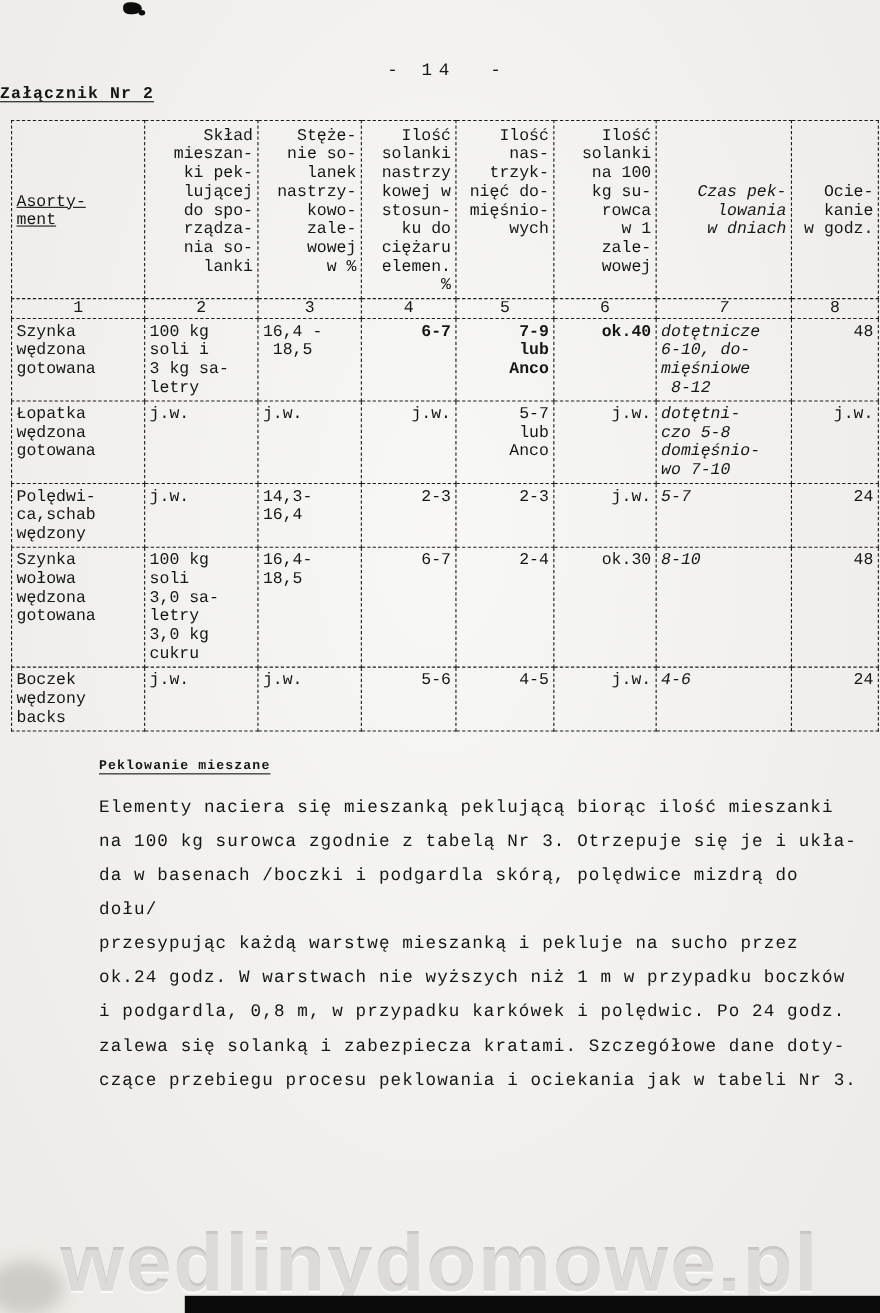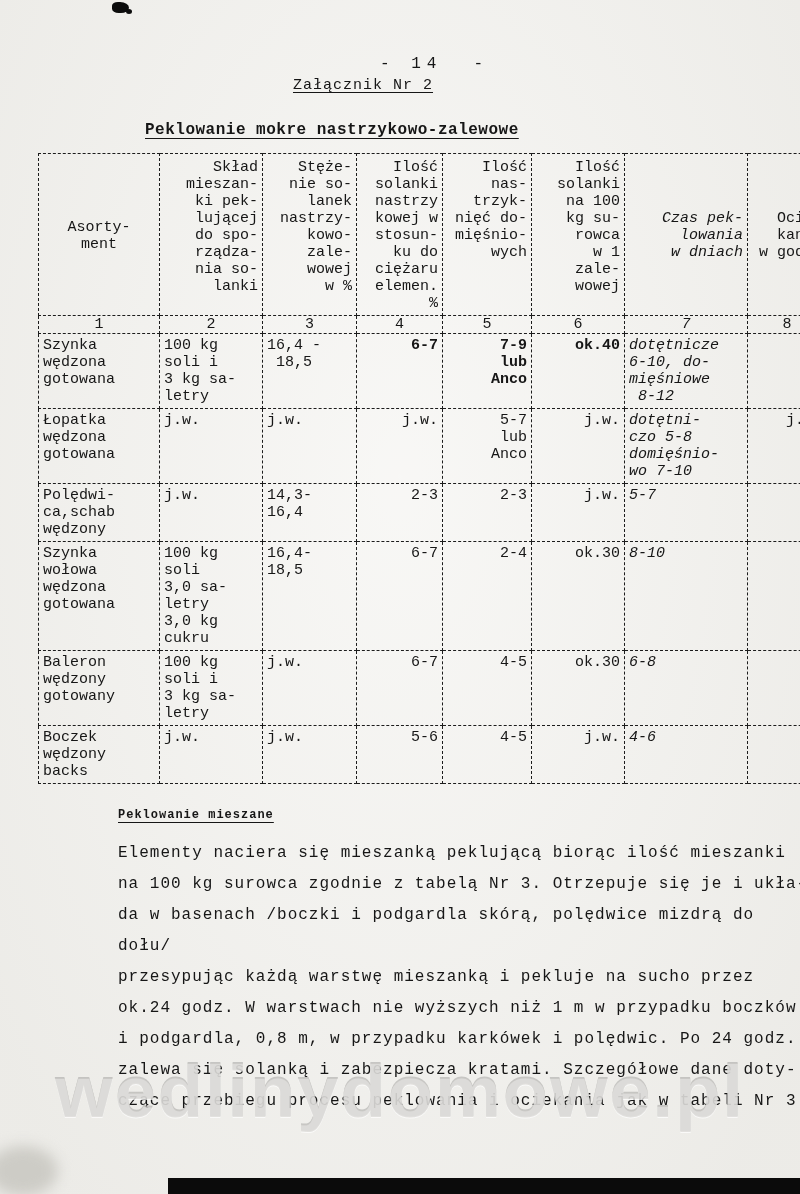--- a/index.html
+++ b/index.html
@@ -7,34 +7,34 @@
     position:relative;
     width:800px;height:1194px;
     margin:0 auto;
     background:#f1f0ec;
     background-image:
       radial-gradient(ellipse at 50% 40%, rgba(255,255,255,0.5), rgba(0,0,0,0.02) 90%);
     overflow:hidden;
     font-family:"Liberation Mono","DejaVu Sans Mono",monospace;
     color:#161616;
   }
-  .content{padding-top:55px;margin-left:28px;}
+  .content{padding-top:55px;}
 
   .page-number{
     margin-left:352px;
     font-size:16px;
     letter-spacing:6px;
     white-space:pre;
     height:22px;
   }
   .attachment{
-    text-align:center;
+    text-align:left;
     margin-right:102px;
     font-size:15px;
-    font-weight:normal;
+    font-weight:bold;
     letter-spacing:1px;
     text-decoration:underline;
     text-underline-offset:3px;
     height:22px;
   }
   .doc-title{
     margin:22px 0 0 117px;
     font-size:16px;
     font-weight:bold;
     letter-spacing:0.5px;
@@ -62,21 +62,21 @@
   td.col0{width:112px;}
   td.col1{width:94px;}
   td.col2{width:85px;}
   td.col3{width:77px;}
   td.col4{width:80px;}
   td.col5{width:84px;}
   td.col6{width:114px;font-style:italic;}
   td.col7{width:70px;}
 
   tr.header-row td{vertical-align:top;text-align:right;padding-top:5px;}
-  tr.header-row td.col0{text-align:center;vertical-align:middle;}
+  tr.header-row td.col0{text-align:left;vertical-align:middle;text-decoration:underline;}
   tr.header-row td.col6,
   tr.header-row td.col7{vertical-align:middle;}
 
   tr.number-row td{
     text-align:center;
     padding:1px 2px;
     line-height:15px;
   }
 
   tr.data-row td{text-align:right;}
@@ -102,21 +102,21 @@
     margin:6px 0 0 90px;
     width:692px;
     font-size:16px;
     letter-spacing:1px;
     line-height:31px;
     white-space:pre-line;
   }
 
   .watermark{
     position:absolute;
-    left:0;top:1049px;
+    left:0;top:1106px;
     width:100%;
     text-align:center;
     font-family:"Liberation Sans","DejaVu Sans",sans-serif;
     font-weight:bold;
     font-size:74px;
     letter-spacing:2px;
     color:rgba(205,204,200,0.55);
     text-shadow:0 1px 0 rgba(255,255,255,0.7), 0 -1px 0 rgba(120,120,120,0.35);
     pointer-events:none;
   }
@@ -141,21 +141,20 @@
 </head>
 <body>
 
 <div class="page">
   <div class="smudge-top"></div>
   <div class="smudge-top2"></div>
 
   <div class="content">
     <div class="page-number">- 14  -</div>
     <div class="attachment">Załącznik Nr 2</div>
-    <div class="doc-title">Peklowanie mokre nastrzykowo-zalewowe</div>
 
     <table class="curing" id="curing-table">
       <tbody>
           <tr class="header-row">
             <td class="col0">Asorty-
 ment</td>
             <td class="col1">Skład
 mieszan-
 ki pek-
 lującej
@@ -275,35 +274,20 @@
 cukru</td>
             <td class="col2">16,4-
 18,5</td>
             <td class="col3">6-7</td>
             <td class="col4">2-4</td>
             <td class="col5">ok.30</td>
             <td class="col6">8-10</td>
             <td class="col7">48</td>
           </tr>
           <tr class="data-row">
-            <td class="col0">Baleron
-wędzony
-gotowany</td>
-            <td class="col1">100 kg
-soli i
-3 kg sa-
-letry</td>
-            <td class="col2">j.w.</td>
-            <td class="col3">6-7</td>
-            <td class="col4">4-5</td>
-            <td class="col5">ok.30</td>
-            <td class="col6">6-8</td>
-            <td class="col7">24</td>
-          </tr>
-          <tr class="data-row">
             <td class="col0">Boczek
 wędzony
 backs</td>
             <td class="col1">j.w.</td>
             <td class="col2">j.w.</td>
             <td class="col3">5-6</td>
             <td class="col4">4-5</td>
             <td class="col5">j.w.</td>
             <td class="col6">4-6</td>
             <td class="col7">24</td>

